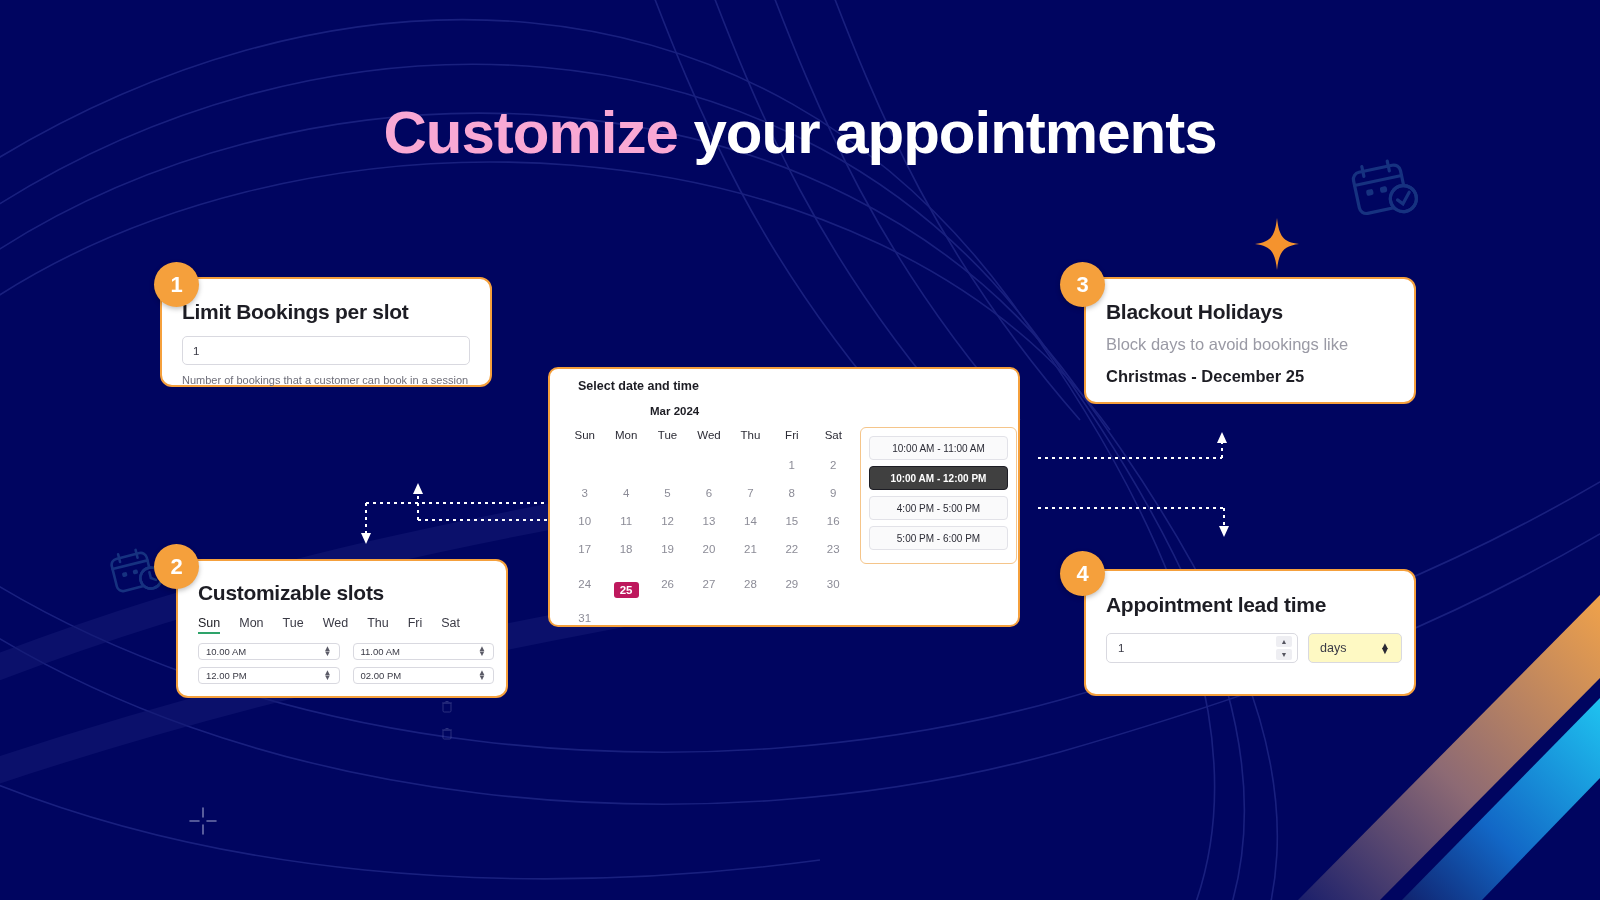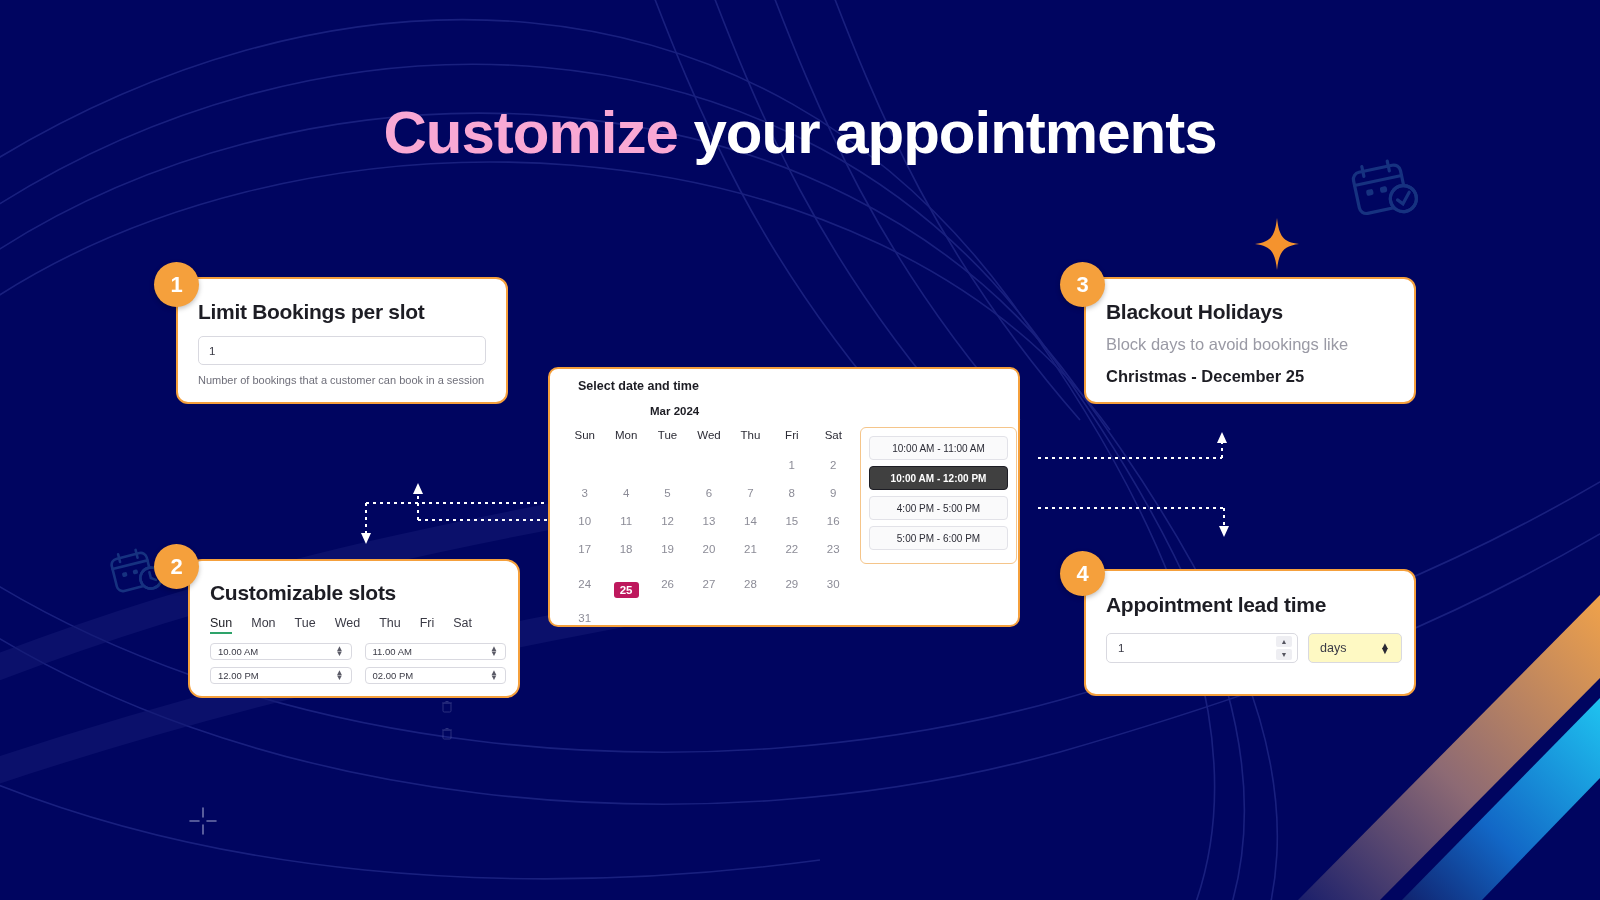--- a/index.html
+++ b/index.html
@@ -38,28 +38,28 @@
   .strong-line{color:#1d1d24;font-size:16.5px;font-weight:700;}
   .help{font-size:11px;color:#6f6f7a;}
 
   .txtinput{
     box-sizing:border-box;width:100%;height:30px;border:1px solid #d9d9e0;
     border-radius:5px;background:#fff;font-size:11.5px;color:#3a3a45;
     display:flex;align-items:center;padding:0 10px;
   }
 
   
-  #card1{left:176px;top:277px;width:332px;height:127px;text-decoration:underline;}
+  #card1{left:160px;top:277px;width:332px;height:110px;text-decoration:underline;}
   #badge1{left:154px;top:262px;}
   #card1 .card-title{position:absolute;left:20px;top:21px;}
   #card1 .txtinput{position:absolute;left:20px;top:57px;width:288px;height:29px;}
   #card1 .help{position:absolute;left:20px;top:95px;}
 
   
-  #card2{left:188px;top:559px;width:332px;height:139px;border-radius:14px;}
+  #card2{left:176px;top:559px;width:332px;height:139px;}
   #badge2{left:154px;top:544px;}
   #card2 .card-title{position:absolute;left:20px;top:20px;}
   .daytabs{position:absolute;left:20px;top:55px;display:flex;gap:0;}
   .daytab{
     font-size:12.5px;color:#3a3a45;padding:0 0 4px 0;margin-right:19px;
     position:relative;
   }
   .daytab.active{color:#1d1d24;}
   .daytab.active:after{
     content:"";position:absolute;left:0;right:0;bottom:0;height:2px;background:#2ea36a;

